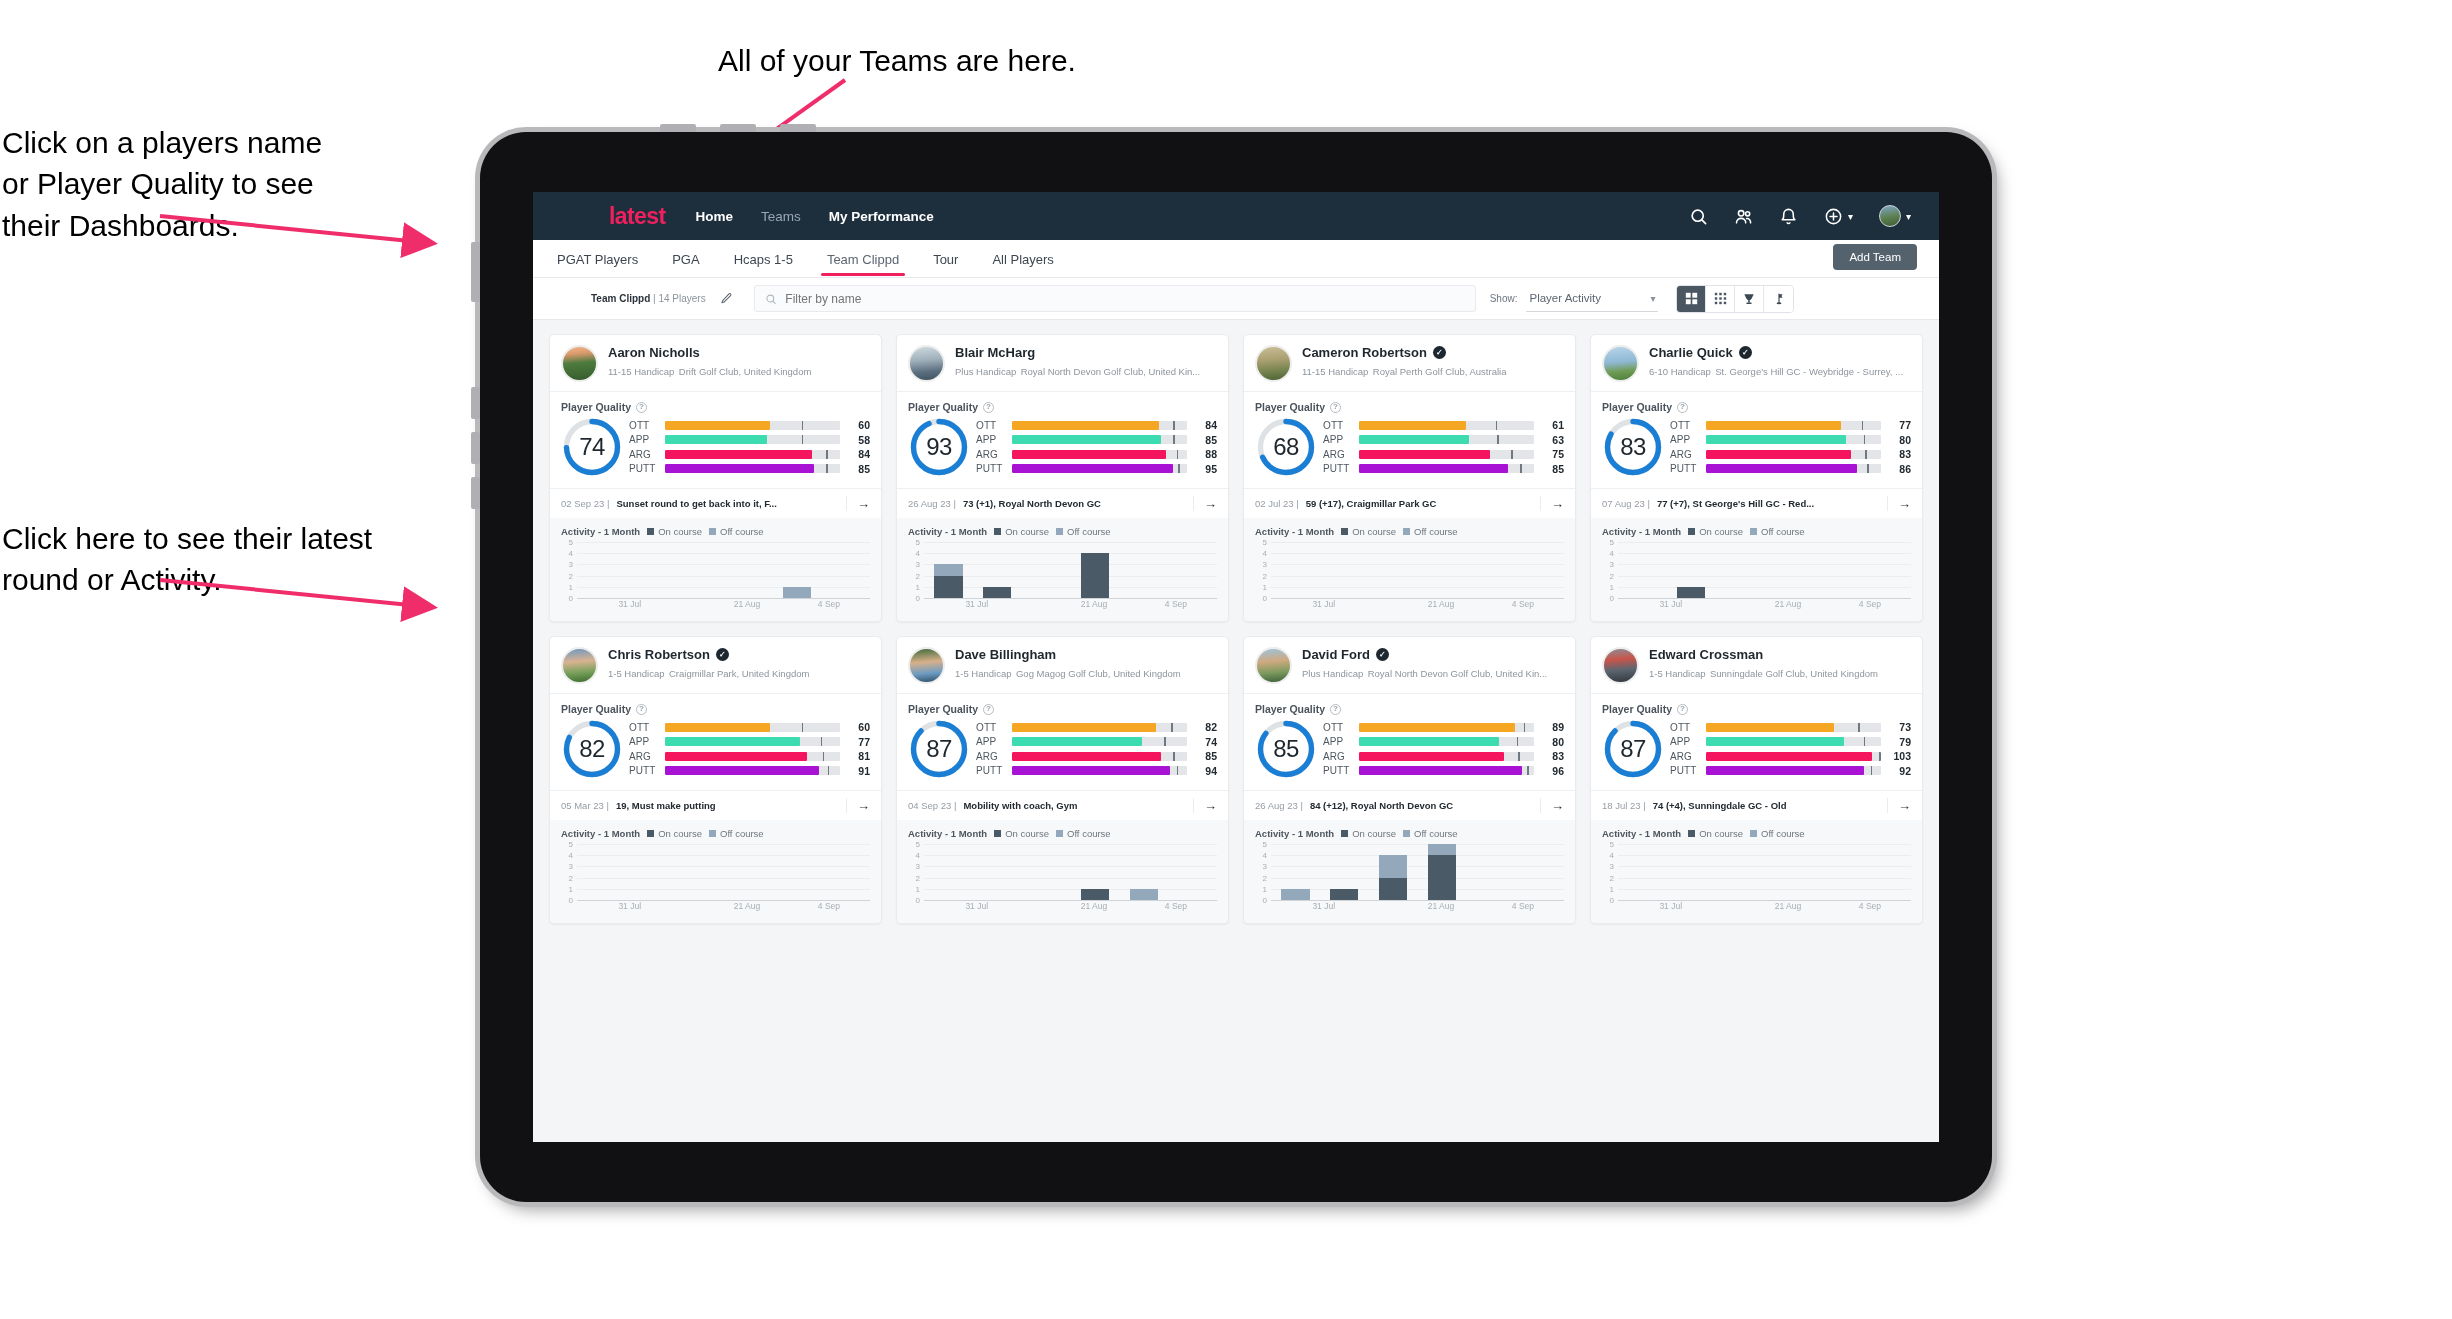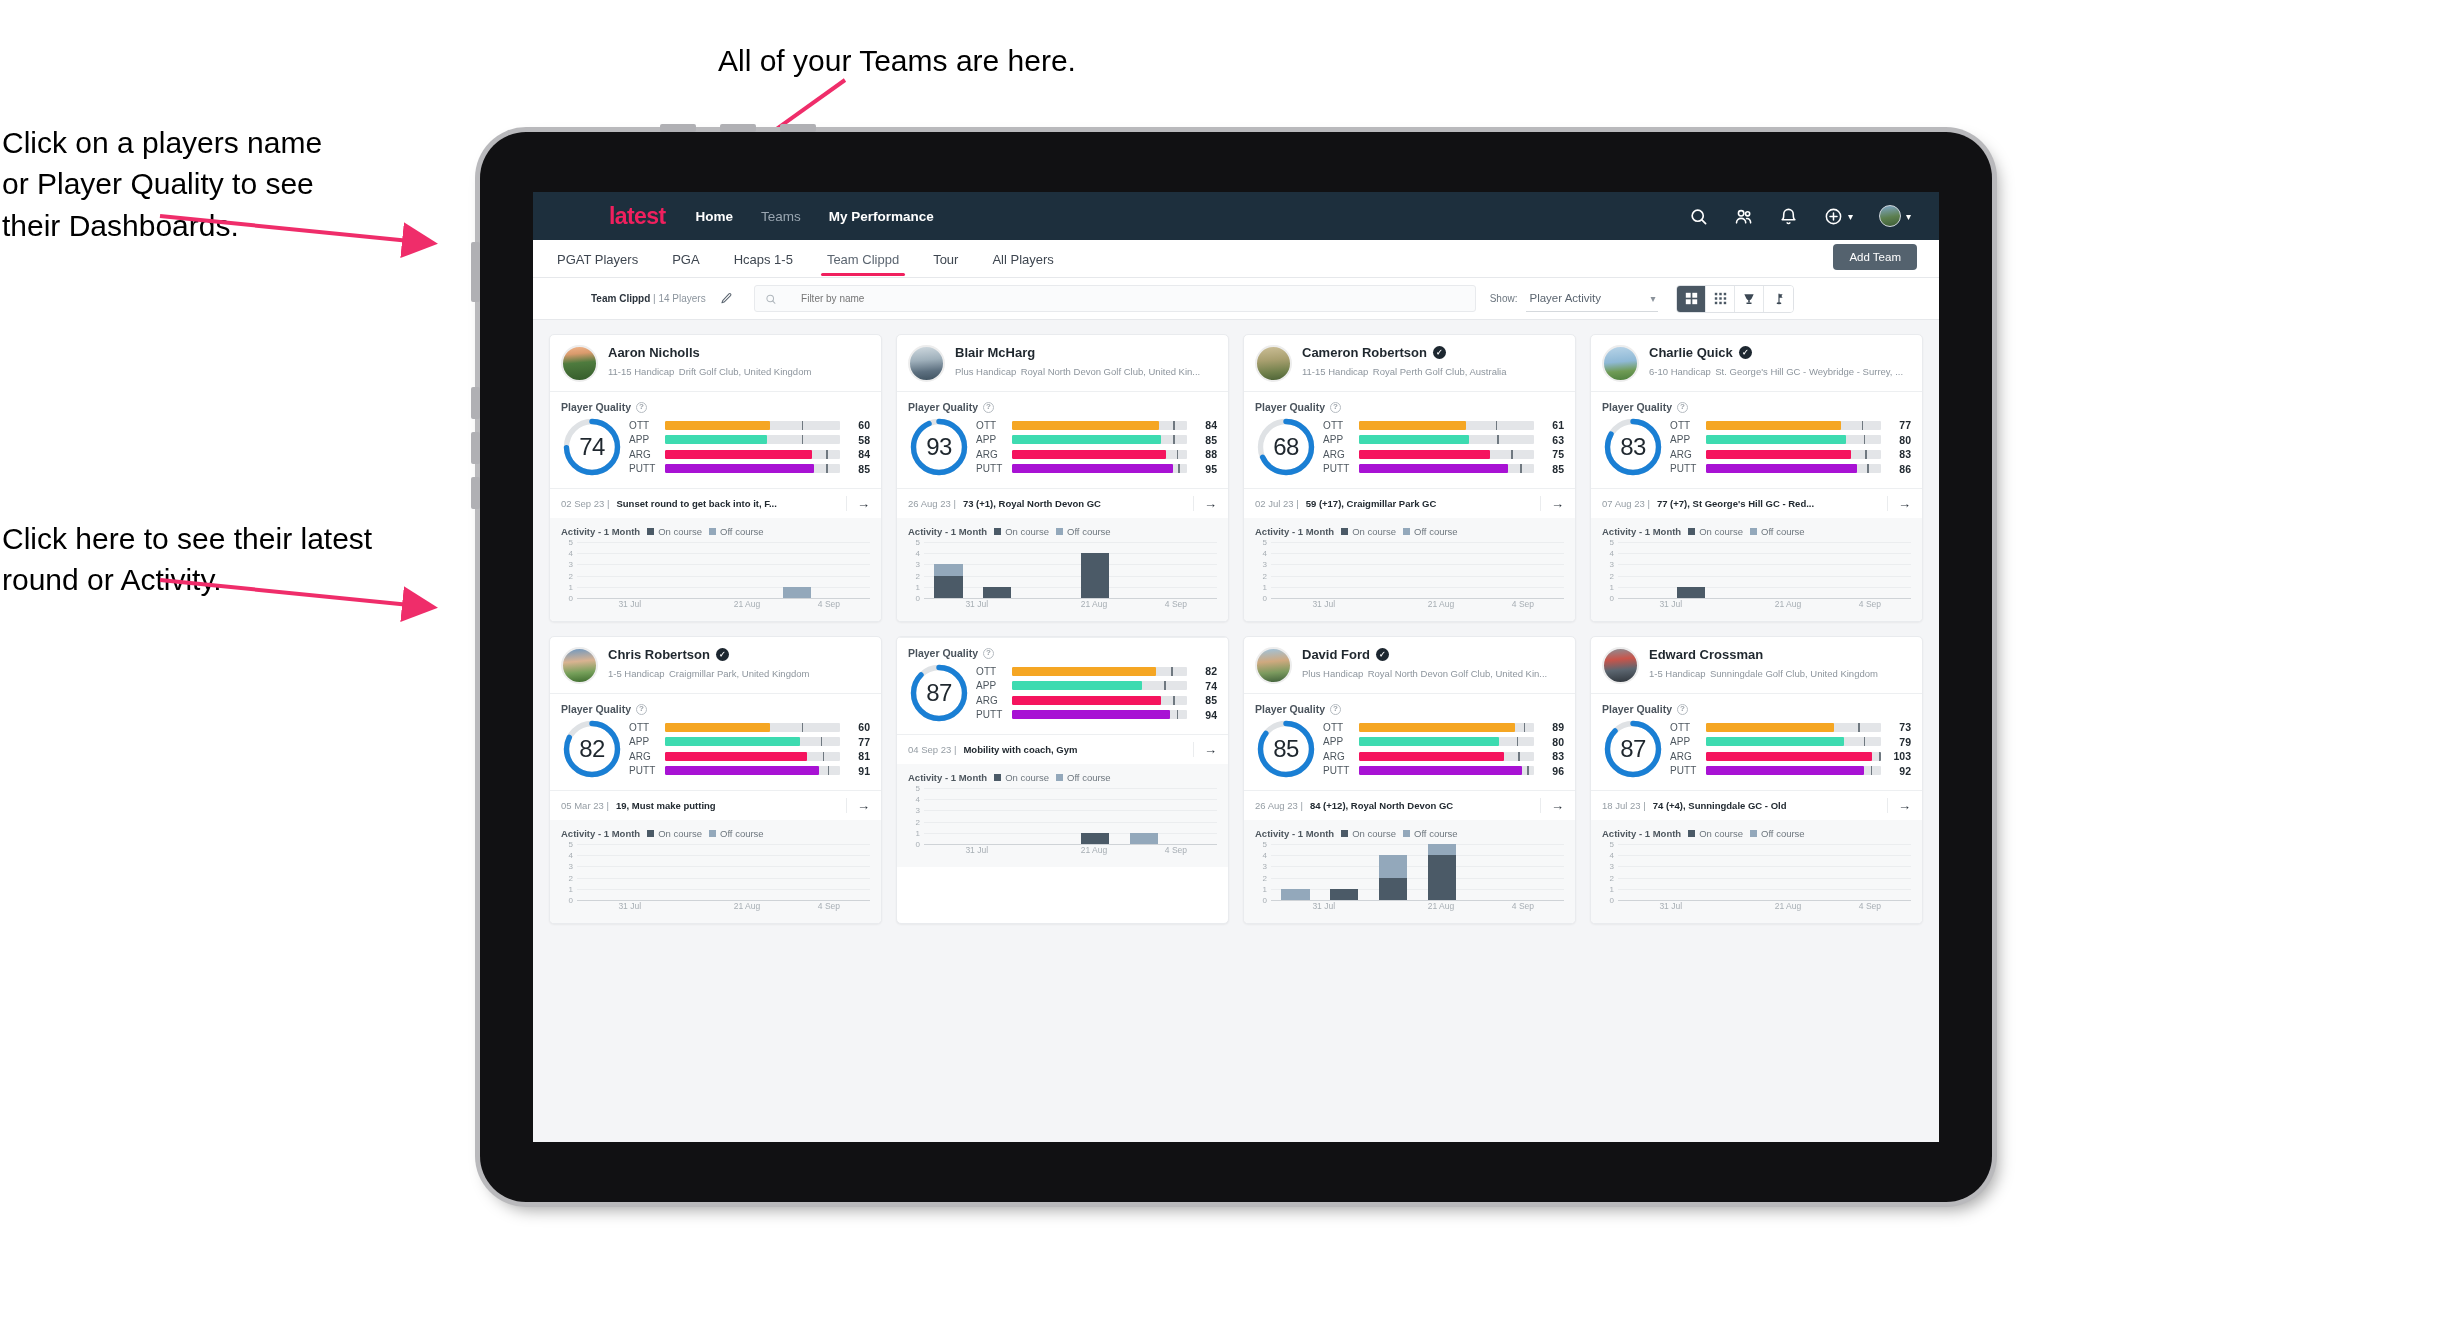--- a/index.html
+++ b/index.html
@@ -114,21 +114,21 @@
     border-radius: 4px;
   }
   #search-wrap {
     flex: 1; margin-left: 14px; margin-right: 14px;
     height: 27px; background: #fafbfc; border: 1px solid #e8eaed;
     border-radius: 3px; display: flex; align-items: center; padding: 0 10px;
     max-width: 722px;
   }
   #search-input {
     border: none; outline: none; background: transparent;
-    font-size: 10px; color: #9aa2aa; margin-left: 25px; width: 100%;
+    font-size: 12px; color: #9aa2aa; margin-left: 9px; width: 100%;
     font-family: "Liberation Sans", sans-serif;
   }
   .show-label { font-size: 10px; color: #6b757f; margin-right: 9px; white-space: nowrap; }
   #show-select {
     width: 132px; height: 27px; border-bottom: 1px solid #d5d9dd;
     display: flex; align-items: center; justify-content: space-between;
     font-size: 11.5px; color: #5b6570; padding: 0 3px;
   }
   #viewtoggle {
     display: flex; margin-left: 18px; border: 1px solid #dfe2e6; border-radius: 4px;
@@ -987,20 +987,28 @@
         </div>
         <div class="xaxis">
                   <span class="xlab" style="left:18%;">31 Jul</span>
                   <span class="xlab" style="left:58%;">21 Aug</span>
                   <span class="xlab" style="left:86%;">4 Sep</span>
                 </div>
       </div>
     </div>
           </div>
           <div class="card">
+    <div class="card-head">
+      <span class="avatar av-f"></span>
+      <span class="hinfo">
+        <span class="pname">Dave Billingham</span>
+        <span class="pmeta">1-5 Handicap</span>
+        <span class="pmeta">Gog Magog Golf Club, United Kingdom</span>
+      </span>
+    </div>
     <div class="divider"></div>
 
     <div class="pq-sec">
       <div class="pq-title">
         <span>Player Quality</span>
         <span class="qmark">?</span>
       </div>
       <div class="pq-body">
         <span class="ring">
           <svg width="62" height="62" viewBox="0 0 62 62">

